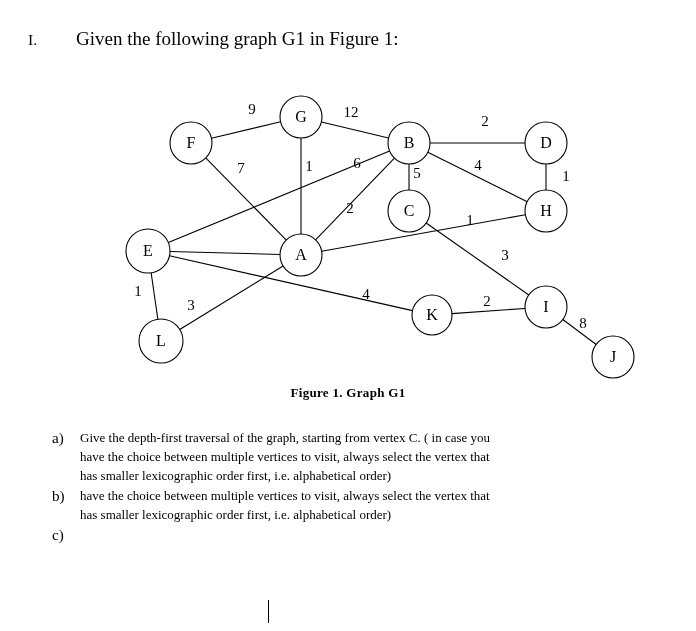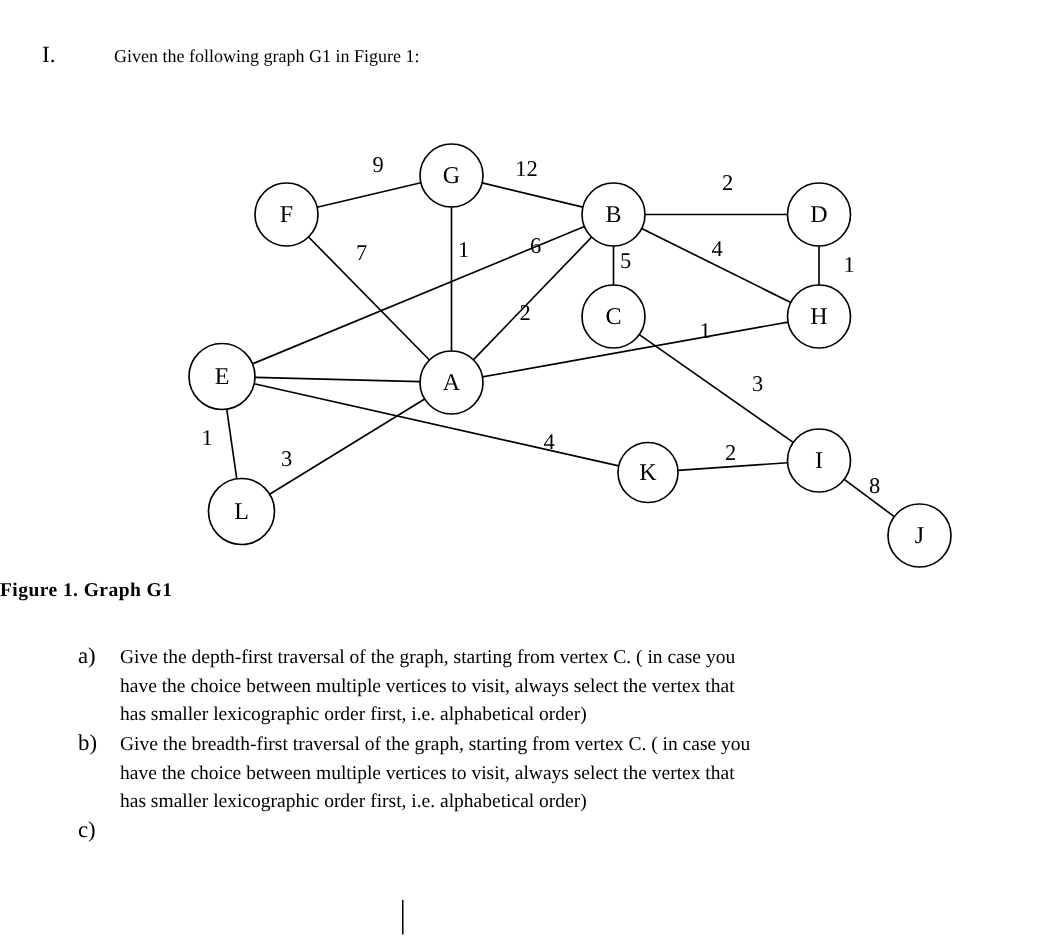--- a/index.html
+++ b/index.html
@@ -24,21 +24,21 @@
     width: 640px;
     display: flex;
     align-items: baseline;
   }
   .prompt-numeral {
     width: 48px;
     font-size: 15.5px;
     flex: 0 0 auto;
   }
   .prompt-text {
-    font-size: 12px;
+    font-size: 19px;
     white-space: nowrap;
   }
 
   
   .figure-area {
     position: absolute;
     left: 0;
     top: 85px;
     width: 696px;
     height: 300px;
@@ -69,20 +69,21 @@
     fill: #000000;
     text-anchor: middle;
     dominant-baseline: middle;
   }
 
   .figure-caption {
     position: absolute;
     left: 0;
     top: 385px;
     width: 696px;
+    text-align: center;
     font-size: 13px;
     font-weight: bold;
     font-family: "Liberation Serif", "DejaVu Serif", serif;
     letter-spacing: 0.3px;
   }
 
   
   .questions {
     position: absolute;
     left: 52px;
@@ -229,21 +230,20 @@
       <span class="question-label">a)</span>
       <span class="question-body">
         <span class="line">Give the depth-first traversal of the graph, starting from vertex C. ( in case you</span>
         <span class="line">have the choice between multiple vertices to visit, always select the vertex that</span>
         <span class="line">has smaller lexicographic order first, i.e. alphabetical order)</span>
       </span>
     </div>
     <div class="question-row">
       <span class="question-label">b)</span>
       <span class="question-body">
-        <span class="line">Give the breadth-first traversal of the graph, starting from vertex C. ( in case you</span>
         <span class="line">have the choice between multiple vertices to visit, always select the vertex that</span>
         <span class="line">has smaller lexicographic order first, i.e. alphabetical order)</span>
       </span>
     </div>
     <div class="question-row">
       <span class="question-label">c)</span>
       <span class="question-body">
       </span>
     </div>
   </div>

